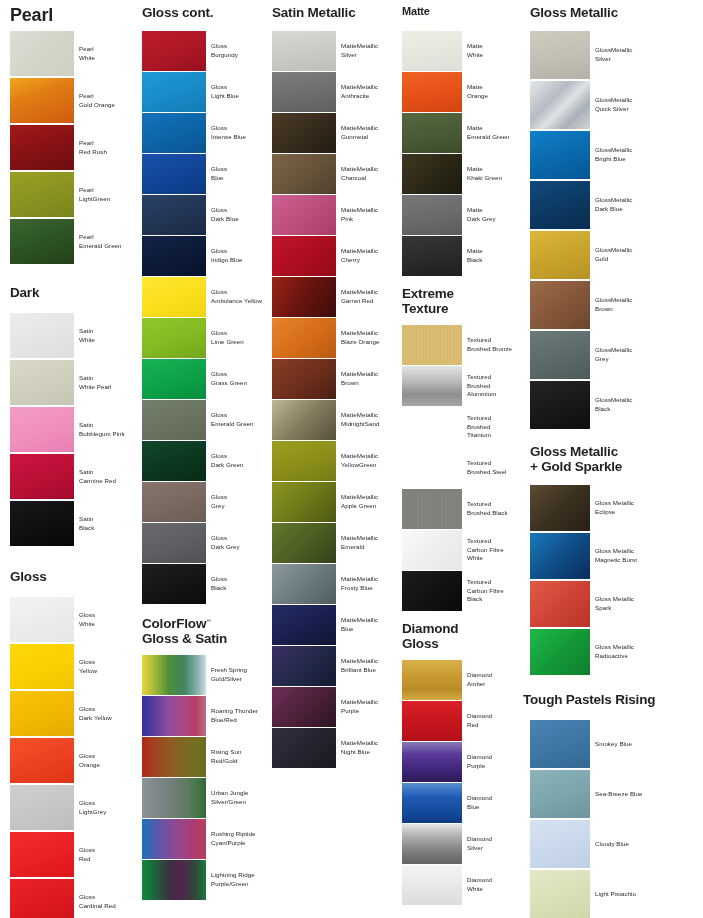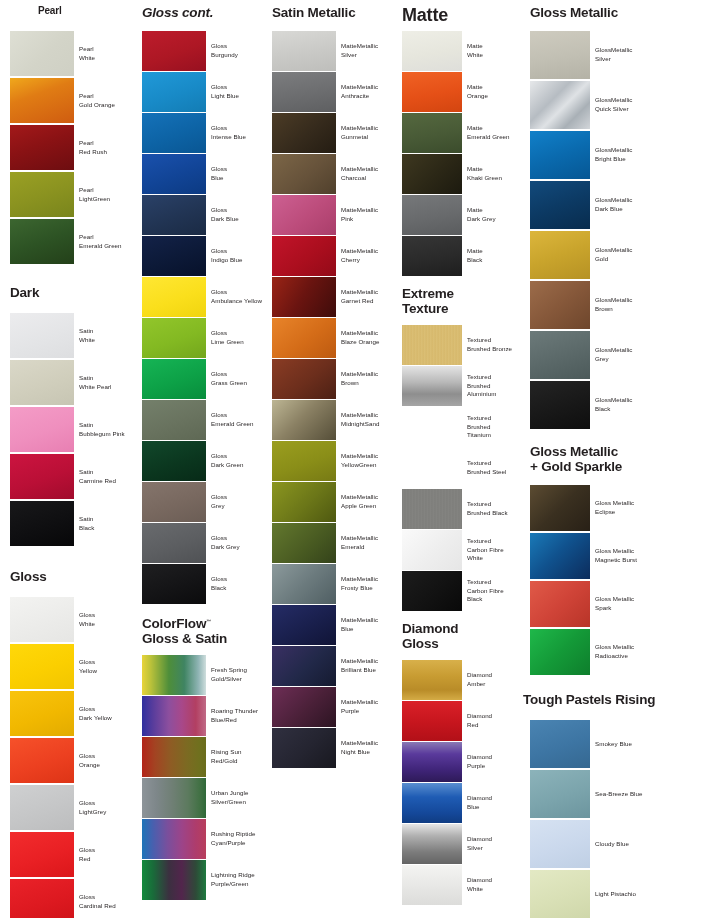--- a/index.html
+++ b/index.html
@@ -48,21 +48,21 @@
     letter-spacing:0.05px;
   }
   .tm{font-size:4.6px;vertical-align:super;}
 </style>
 </head>
 <body>
 
 <div id="chart">
     <div class="column" style="left: 10px; width: 126px; height: 1020px;">
       <div class="section" style="position: absolute; left: 0px; top: 6px; width: 100%; height: 260px;">
-        <div class="col-head" style="position: absolute; left: 0px; top: 0px; font-size: 10px; margin-left: 28px;">Pearl</div>
+        <div class="col-head" style="position: absolute; left: 0px; top: 0px; font-size: 18px;">Pearl</div>
         <div class="swatch-row" style="position: absolute; left: 0px; top: 25px; height: 45px; width: 124px;">
           <div class="swatch" style="width: 64px; height: 45px; background: linear-gradient(135deg, rgb(222, 223, 212) 0%, rgb(211, 212, 200) 55%, rgb(207, 208, 196) 100%);"></div>
           <div class="swatch-label">Pearl
 White</div>
         </div>
         <div class="swatch-row" style="position: absolute; left: 0px; top: 72px; height: 45px; width: 124px;">
           <div class="swatch" style="width: 64px; height: 45px; background: linear-gradient(160deg, rgb(240, 168, 28) 0%, rgb(224, 124, 20) 38%, rgb(207, 92, 16) 100%);"></div>
           <div class="swatch-label">Pearl
 Gold Orange</div>
         </div>
@@ -144,21 +144,21 @@
         </div>
         <div class="swatch-row" style="position: absolute; left: 0px; top: 309px; height: 45px; width: 124px;">
           <div class="swatch" style="width: 64px; height: 45px; background: linear-gradient(160deg, rgb(234, 34, 41) 0%, rgb(221, 25, 32) 55%, rgb(206, 18, 24) 100%);"></div>
           <div class="swatch-label">Gloss
 Cardinal Red</div>
         </div>
       </div>
     </div>
     <div class="column" style="left: 142px; width: 128px; height: 901px;">
       <div class="section" style="position: absolute; left: 0px; top: 6px; width: 100%; height: 599px;">
-        <div class="col-head" style="position: absolute; left: 0px; top: 0px; font-size: 13.5px; font-style: italic;">Gloss cont.</div>
+        <div class="col-head" style="position: absolute; left: 0px; top: 0px; font-size: 13.5px;">Gloss cont.</div>
         <div class="swatch-row" style="position: absolute; left: 0px; top: 25px; height: 40px; width: 126px;">
           <div class="swatch" style="width: 64px; height: 40px; background: linear-gradient(160deg, rgb(189, 28, 44) 0%, rgb(173, 23, 36) 55%, rgb(151, 16, 32) 100%);"></div>
           <div class="swatch-label">Gloss
 Burgundy</div>
         </div>
         <div class="swatch-row" style="position: absolute; left: 0px; top: 66px; height: 40px; width: 126px;">
           <div class="swatch" style="width: 64px; height: 40px; background: linear-gradient(160deg, rgb(33, 153, 216) 0%, rgb(24, 138, 199) 55%, rgb(19, 124, 180) 100%);"></div>
           <div class="swatch-label">Gloss
 Light Blue</div>
         </div>
@@ -347,21 +347,21 @@
         </div>
         <div class="swatch-row" style="position: absolute; left: 0px; top: 722px; height: 40px; width: 130px;">
           <div class="swatch" style="width: 64px; height: 40px; background: linear-gradient(135deg, rgb(48, 48, 64) 0%, rgb(36, 36, 48) 55%, rgb(24, 24, 31) 100%);"></div>
           <div class="swatch-label">MatteMetallic
 Night Blue</div>
         </div>
       </div>
     </div>
     <div class="column" style="left: 402px; width: 124px; height: 906px;">
       <div class="section" style="position: absolute; left: 0px; top: 6px; width: 100%; height: 271px;">
-        <div class="col-head" style="position: absolute; left: 0px; top: 0px; font-size: 18px;">Matte</div>
+        <div class="col-head" style="position: absolute; left: 0px; top: 0px; font-size: 11px;">Matte</div>
         <div class="swatch-row" style="position: absolute; left: 0px; top: 25px; height: 40px; width: 122px;">
           <div class="swatch" style="width: 60px; height: 40px; background: linear-gradient(170deg, rgb(238, 238, 230) 0%, rgb(230, 230, 221) 55%, rgb(222, 222, 218) 100%);"></div>
           <div class="swatch-label">Matte
 White</div>
         </div>
         <div class="swatch-row" style="position: absolute; left: 0px; top: 66px; height: 40px; width: 122px;">
           <div class="swatch" style="width: 60px; height: 40px; background: linear-gradient(170deg, rgb(240, 98, 36) 0%, rgb(229, 80, 23) 55%, rgb(211, 69, 16) 100%);"></div>
           <div class="swatch-label">Matte
 Orange</div>
         </div>

